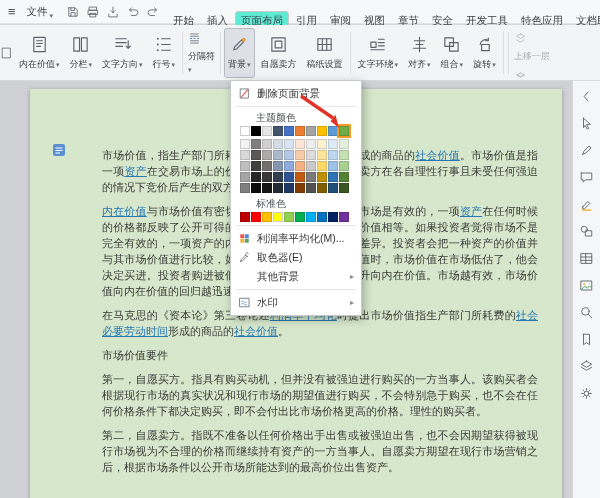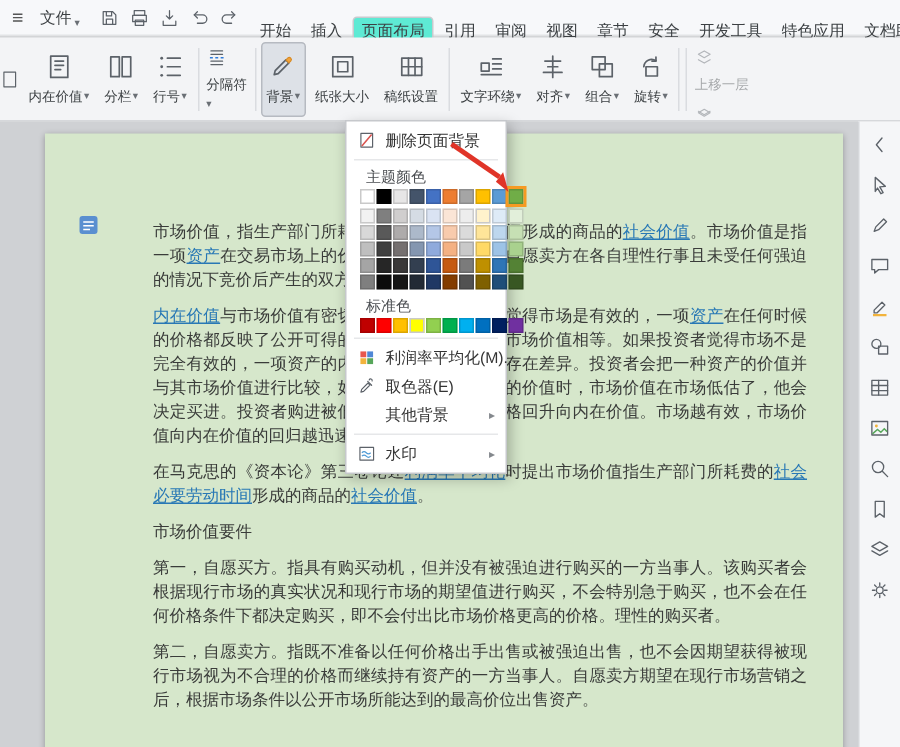--- a/index.html
+++ b/index.html
@@ -39,25 +39,25 @@
   .para{font-size:11px;line-height:16px;color:#3a3c3a;margin-bottom:8px;text-align:justify;}
   .doclink{color:var(--link,#2878b5);text-decoration:underline;cursor:pointer;}
   .marker{position:absolute;left:52px;top:62px;width:14px;height:14px;}
 
   
   .sidebar{position:absolute;top:81px;right:0;width:28px;bottom:0;background:#f5f6f8;border-left:1px solid #d6d8db;
            display:flex;flex-direction:column;align-items:center;padding-top:7px;gap:10px;}
   .sideicon{width:17px;height:17px;display:flex;align-items:center;justify-content:center;}
 
   
-  .menu{position:absolute;left:230px;top:80px;width:108px;background:#ffffff;border:1px solid #c6c8cc;
+  .menu{position:absolute;left:230px;top:80px;width:132px;background:#ffffff;border:1px solid #c6c8cc;
         box-shadow:2px 3px 9px rgba(0,0,0,.28);z-index:20;padding:3px 0;font-size:10.5px;color:#333;}
   .mi{display:flex;align-items:center;height:19px;padding:0 7px 0 6px;gap:5px;white-space:nowrap;}
   .micon{width:15px;display:flex;justify-content:center;flex-shrink:0;}
-  .mlabel{font-size:10px;color:#4a4d51;padding:2px 13px;height:15px;display:flex;align-items:center;}
+  .mlabel{font-size:10px;color:#4a4d51;padding:2px 25px;height:15px;display:flex;align-items:center;}
   .msep{height:1px;background:#e6e7e9;margin:3px 5px;}
   .grid{display:grid;grid-template-columns:repeat(10,10px);gap:1px;padding:0 9px;margin:1px 0 3px 0;}
   .cell{width:10px;height:10px;border:1px solid rgba(0,0,0,.14);}
   .cell.sel{outline:2px solid var(--hl,#f59a23);outline-offset:0;}
   .sub{margin-left:auto;font-size:8px;color:#84888d;}
 
   
   .arrow{position:absolute;left:295px;top:92px;z-index:30;pointer-events:none;}
 </style>
 </head>
@@ -141,20 +141,30 @@
             <rect x="3" y="3" width="6" height="14" stroke="#5c6269" stroke-width="1.2" fill="none" stroke-linecap="round" stroke-linejoin="round"></rect>
             <rect x="11" y="3" width="6" height="14" stroke="#5c6269" stroke-width="1.2" fill="none" stroke-linecap="round" stroke-linejoin="round"></rect>
           </svg></span>
         <span class="rlabel">
           <span>分栏</span>
           <span class="caret">▾</span>
         </span>
       </div>
       <div class="rbtn">
         <span class="ricon"><svg viewBox="0 0 20 20" width="19" height="19">
+            <path d="M3 4h11M3 8h11M3 12h7" stroke="#5c6269" stroke-width="1.2" fill="none" stroke-linecap="round" stroke-linejoin="round"></path>
+            <path d="M16 6v8m0 0l-2.2-2.2M16 14l2.2-2.2" stroke="#5c6269" stroke-width="1.2" fill="none" stroke-linecap="round" stroke-linejoin="round"></path>
+          </svg></span>
+        <span class="rlabel">
+          <span>文字方向</span>
+          <span class="caret">▾</span>
+        </span>
+      </div>
+      <div class="rbtn">
+        <span class="ricon"><svg viewBox="0 0 20 20" width="19" height="19">
             <path d="M8 4h9M8 10h9M8 16h9" stroke="#5c6269" stroke-width="1.2" fill="none" stroke-linecap="round" stroke-linejoin="round"></path>
             <circle cx="4" cy="4" r="1" fill="#5c6269"></circle>
             <circle cx="4" cy="10" r="1" fill="#5c6269"></circle>
             <circle cx="4" cy="16" r="1" fill="#5c6269"></circle>
           </svg></span>
         <span class="rlabel">
           <span>行号</span>
           <span class="caret">▾</span>
         </span>
       </div>
@@ -180,21 +190,21 @@
           <span>背景</span>
           <span class="caret">▾</span>
         </span>
       </div>
       <div class="rbtn">
         <span class="ricon"><svg viewBox="0 0 20 20" width="19" height="19">
             <rect x="3" y="3" width="14" height="14" stroke="#5c6269" stroke-width="1.2" fill="none" stroke-linecap="round" stroke-linejoin="round"></rect>
             <rect x="6.5" y="6.5" width="7" height="7" stroke="#5c6269" stroke-width="1.2" fill="none" stroke-linecap="round" stroke-linejoin="round"></rect>
           </svg></span>
         <span class="rlabel">
-          <span>纸张大小</span>
+          <span>自愿卖方</span>
         </span>
       </div>
       <div class="rbtn">
         <span class="ricon"><svg viewBox="0 0 20 20" width="19" height="19">
             <rect x="3" y="4" width="14" height="12" stroke="#5c6269" stroke-width="1.2" fill="none" stroke-linecap="round" stroke-linejoin="round"></rect>
             <path d="M7.7 4v12M12.3 4v12M3 10h14" stroke="#5c6269" stroke-width="1.2" fill="none" stroke-linecap="round" stroke-linejoin="round"></path>
           </svg></span>
         <span class="rlabel">
           <span>稿纸设置</span>
         </span>

